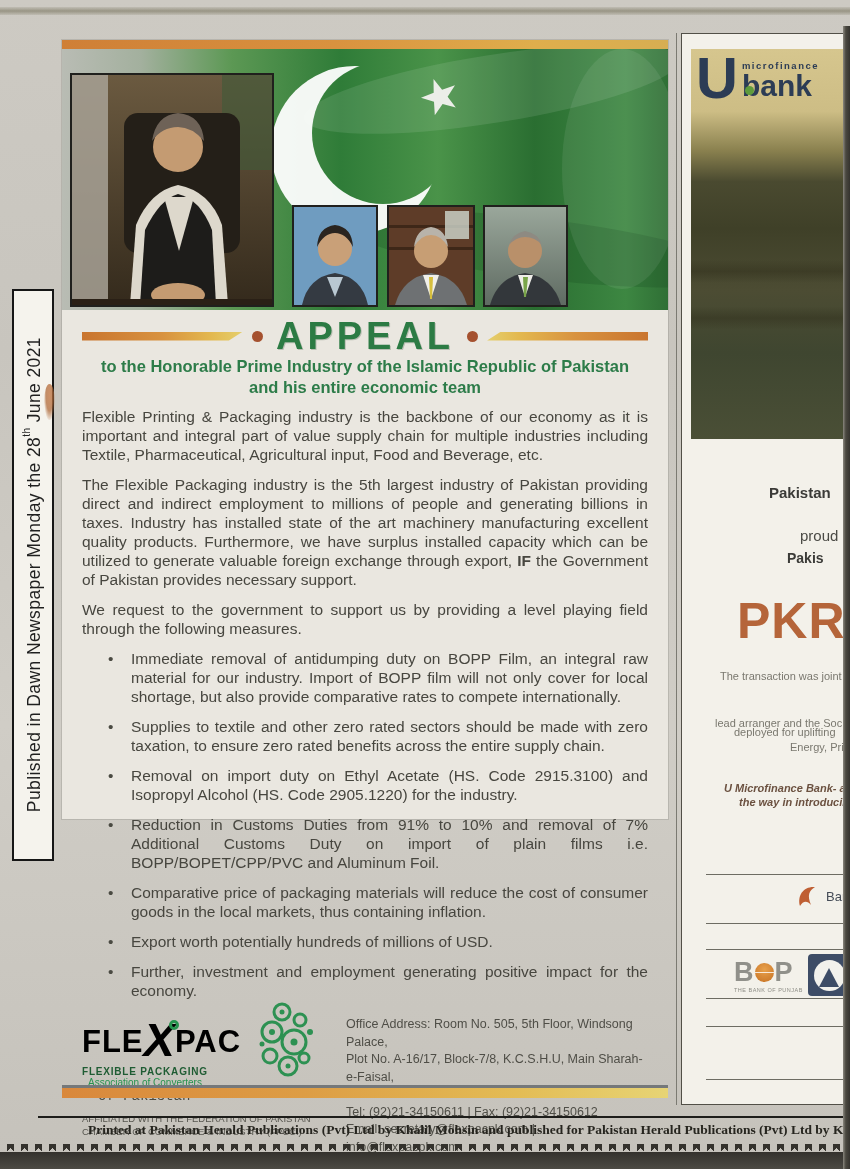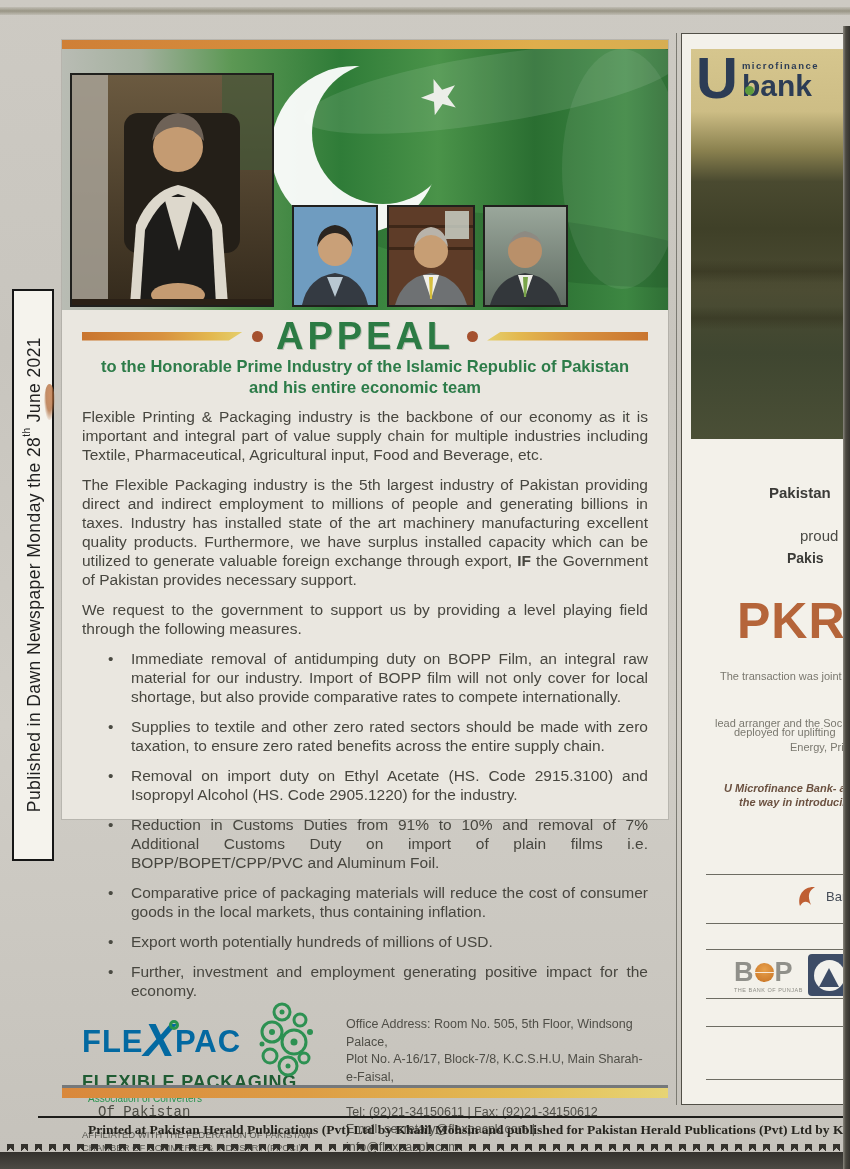--- a/index.html
+++ b/index.html
@@ -49,28 +49,28 @@
     line-height:21px; white-space:nowrap; }
   .copy { margin-top:9px; font-size:15.5px; line-height:19px; color:#47463f; text-align:justify; }
   .copy p { margin-bottom:11px; }
   .copy .bold-if { font-weight:bold; }
   ul.blist { list-style:none; margin-bottom:4px; }
   ul.blist li { display:flex; gap:15px; padding-left:26px; margin-bottom:11px; }
   ul.blist .glyph { flex:0 0 8px; color:#4a4a42; }
   .commit-h { font-weight:bold; color:#3a3932; margin:2px 0 11px 0; }
   .footer-block { display:flex; gap:26px; margin-top:12px; align-items:flex-start; }
   .flexpac { width:238px; position:relative; }
-  .fp-word { position:relative; color:#0369a1; line-height:1; height:52px; }
+  .fp-word { position:relative; color:#000000; line-height:1; height:52px; }
   .fp-fle { font-size:31px; font-weight:bold; letter-spacing:1px; }
   .fp-x { font-size:47px; font-weight:bold; font-style:italic; position:relative; top:4px; }
   .fp-ring { display:inline-block; width:10px; height:10px; border:3px solid #27934e;
     border-radius:50%; position:relative; top:-22px; left:-6px; }
   .fp-pac { font-size:31px; font-weight:bold; letter-spacing:1px; position:relative; left:-10px; }
   .fp-gears { position:absolute; left:160px; top:-14px; }
-  .fp-l1 { font-size:18px; font-weight:bold; color:#1f5c33; letter-spacing:.8px; margin-top:8px; }
+  .fp-l1 { font-size:10px; font-weight:bold; color:#1f5c33; letter-spacing:.8px; margin-top:2px; }
   .fp-l2 { font-size:10px; color:#27934e; margin-left:6px; }
   .fp-l3 { font-size:14px; color:#4a4a42; margin-left:16px;font-family:Liberation Mono, monospace; }
   .fp-aff { margin-top:9px; font-size:9.5px; color:#56554e; line-height:12.5px; }
   .office { flex:1; font-size:12.5px; line-height:17.5px; color:#4f4e47; padding-top:4px; }
   .ad-bottom-bar { position:absolute; left:0; top:1045px; width:606px; height:13px;
     border-top:3px solid #75787a;
     background:linear-gradient(90deg,#d9883c 0%,#dd9d45 40%,#e3bc55 75%,#e7d475 100%); }
 
   
   .col-rule { position:absolute; left:676px; top:33px; width:1px; height:1072px; background:#7b7a72; }

